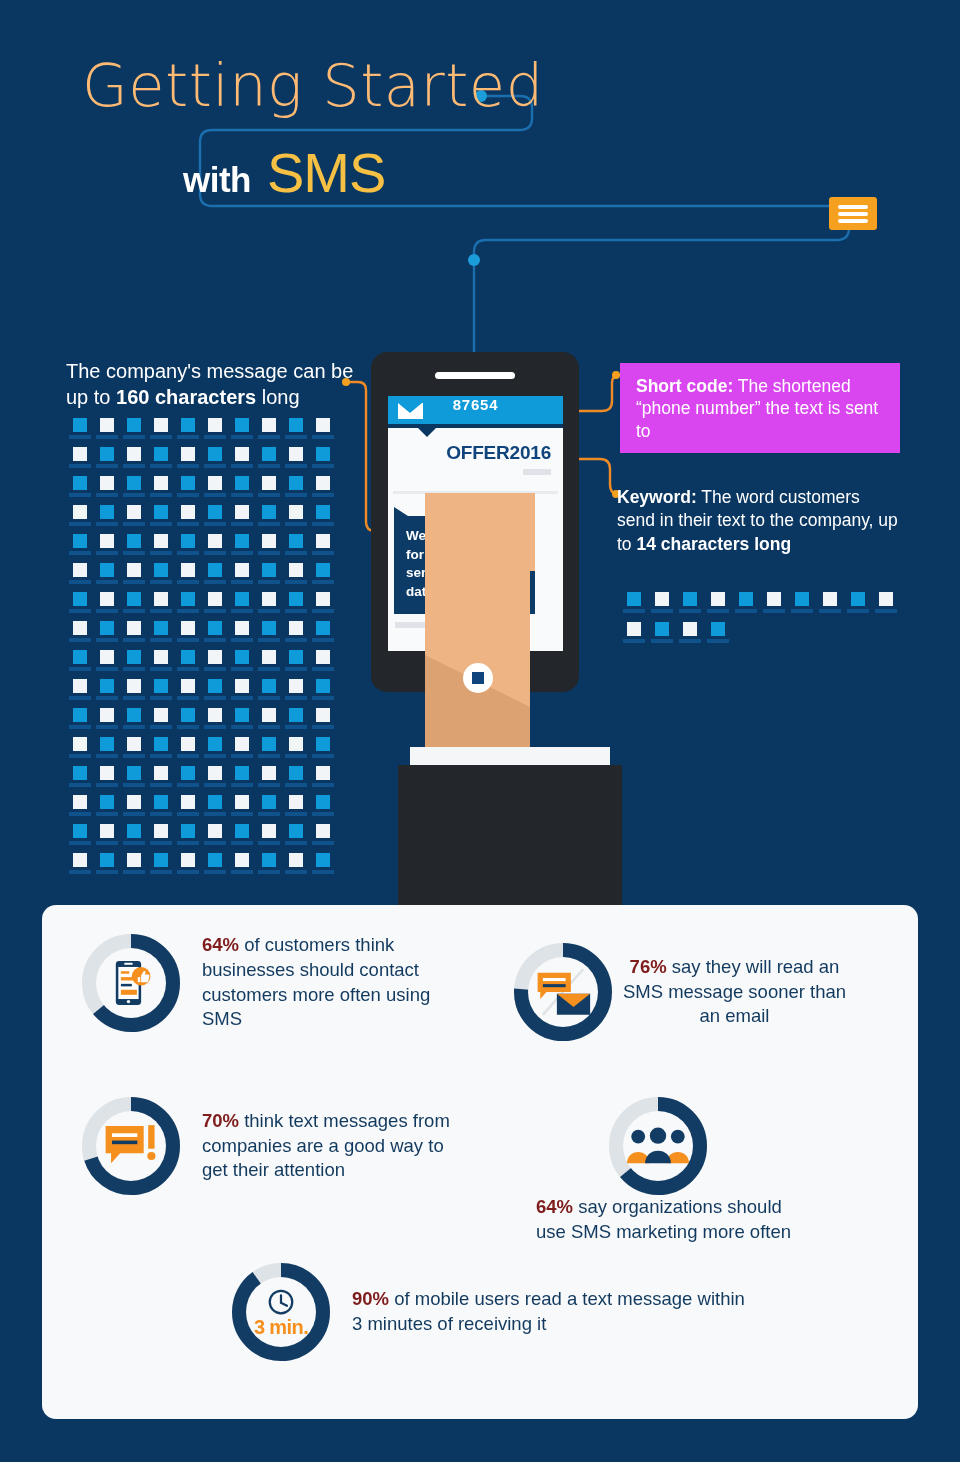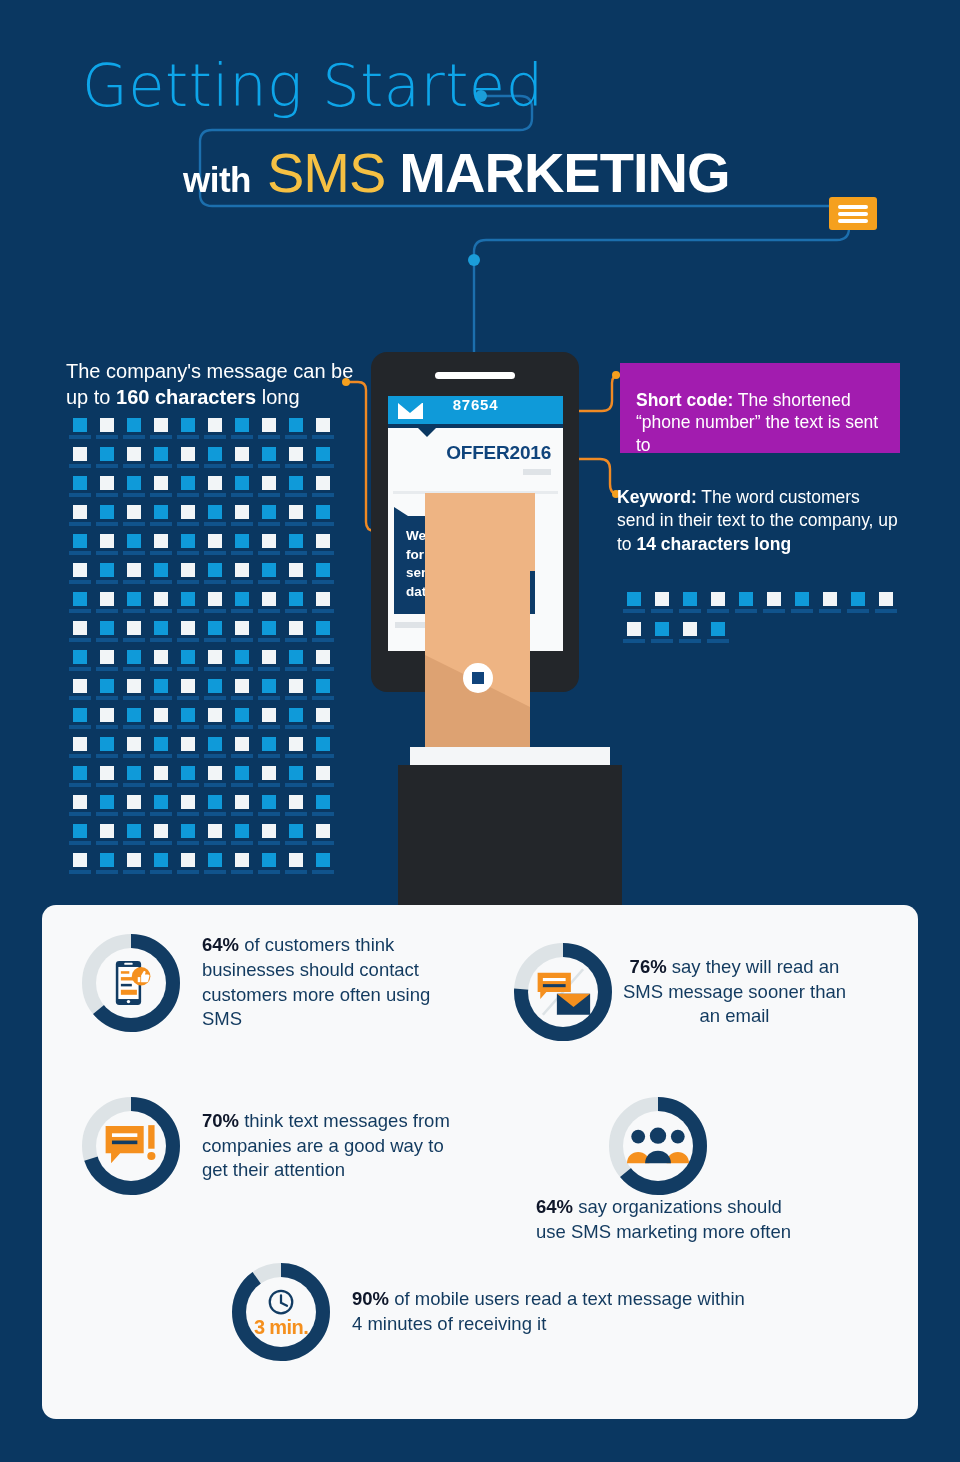--- a/index.html
+++ b/index.html
@@ -8,21 +8,21 @@
     background: #0a3761;
     font-family: "Liberation Sans", sans-serif;
     overflow: hidden;
   }
   #stage { position: relative; width: 960px; height: 1462px; background: #0a3761; }
 
   
   #connectors { position: absolute; left: 0; top: 0; width: 960px; height: 420px; }
   .title-getting {
     position: absolute; left: 82px; top: 56px;
-    font-size: 59px; font-weight: 300; color: #0ea5e9;
+    font-size: 59px; font-weight: 300; color: #fdba74;
     letter-spacing: 0.5px; line-height: 1;
     font-family: "DejaVu Sans", sans-serif;
   }
   .title-row2 { position: absolute; left: 183px; top: 140px; display: flex; align-items: baseline; }
   .title-with {
     font-size: 35px; font-weight: bold; color: #ffffff; letter-spacing: -0.5px;
   }
   .title-sms {
     font-size: 56px; font-weight: normal; color: #f5c043;
     letter-spacing: -1px; margin-left: 16px;
@@ -120,21 +120,21 @@
   .hand      { position: absolute; left: 425px; top: 493px; width: 105px; height: 262px; background: #eeb483; }
   .thumb     { position: absolute; left: 429px; top: 493px; width: 106px; height: 78px; background: #eeb483; border-radius: 0 0 0 46px; }
   .hand-shade{ position: absolute; left: 425px; top: 655px; width: 105px; height: 100px; background: #dda272;
                clip-path: polygon(0 0, 100% 52%, 100% 100%, 0 100%); }
   .cuff  { position: absolute; left: 410px; top: 747px; width: 200px; height: 22px; background: #f4f6f8; }
   .sleeve{ position: absolute; left: 398px; top: 765px; width: 224px; height: 142px; background: #23262a; }
 
   
   .shortcode-box {
     position: absolute; left: 620px; top: 363px; width: 280px; height: 90px;
-    background: #a21caf; padding: 26px 16px 0 16px;
+    background: #d946ef; padding: 12px 16px 0 16px;
   }
   .shortcode-box p { color: #ffffff; font-size: 17.5px; line-height: 1.28; }
   .shortcode-box b { font-weight: bold; }
   .keyword-note {
     position: absolute; left: 617px; top: 486px; width: 285px;
     color: #ffffff; font-size: 17.5px; line-height: 1.33;
   }
   .keyword-note b { font-weight: bold; }
   #kwGrid {
     position: absolute; left: 620px; top: 592px;
@@ -147,21 +147,21 @@
     background: #f8f9fa; border-radius: 14px;
   }
   .stat { position: absolute; display: flex; align-items: center; }
   .donut { position: relative; flex: 0 0 auto; }
   .donut .hole {
     position: absolute; left: 50%; top: 50%; transform: translate(-50%,-50%);
     background: #f8f9fa; border-radius: 50%;
     display: flex; align-items: center; justify-content: center;
   }
   .stat-text { font-size: 18.5px; line-height: 1.34; color: #123a5f; }
-  .stat-text .pct { color: #0f172a; font-weight: bold; }
+  .stat-text .pct { color: #7f1d1d; font-weight: bold; }
 
   .time-label { font-size: 20px; font-weight: bold; color: #f5901e; letter-spacing: -0.6px; }
 </style>
 </head>
 <body>
 
 <div id="stage">
 
   <svg id="connectors" viewBox="0 0 960 420">
     <path d="M481 96 H520 Q532 96 532 108 V118 Q532 130 520 130 H212 Q200 130 200 142 V194 Q200 206 212 206 H837 Q849 206 849 218 V228 Q849 240 837 240 H486 Q474 240 474 252 V360" fill="none" stroke="#1c6fae" stroke-width="2.4"></path>
@@ -178,21 +178,20 @@
     <circle cx="616" cy="375" r="4" fill="#f5a01e"></circle>
     <path d="M570 459 H600 Q610 459 610 469 V484 Q610 494 618 494" fill="none" stroke="#f08a24" stroke-width="2.4"></path>
     <circle cx="570" cy="459" r="4" fill="#f5a01e"></circle>
     <circle cx="616" cy="494" r="4" fill="#f5a01e"></circle>
   </svg>
 
   <div class="title-getting">Getting Started</div>
   <div class="title-row2">
     <span class="title-with">with</span>
     <span class="title-sms">SMS</span>
-    <span class="title-marketing">MARKETING</span>
   </div>
   <div class="menu-badge">
       <i></i>
       <i></i>
       <i></i>
     </div>
 
   <div class="left-note">
     <span>The company's message can be up to </span><b>160 characters</b><span> long</span>
   </div>
@@ -1003,18 +1002,18 @@
               <circle cx="49" cy="49" r="41.5" fill="none" stroke="#123c63" stroke-width="15" stroke-dasharray="234.67697122315755 260.75219024795285" transform="rotate(-90 49 49)"></circle>
             </svg><div class="hole" style="width: 70px; height: 70px;">
               <div style="display:flex;flex-direction:column;align-items:center;line-height:1;">
                 <svg viewBox="0 0 40 40" width="30" height="30">
                   <circle cx="20" cy="20" r="15" fill="none" stroke="#123c63" stroke-width="3"></circle>
                   <path d="M20 11v10l8 4" fill="none" stroke="#123c63" stroke-width="3" stroke-linecap="round"></path>
                 </svg>
                 <span class="time-label">3 min.</span>
               </div>
             </div></div>
-          <div class="stat-text" style="width: 400px; margin-left: 22px;"><span class="pct">90%</span><span> of mobile users read a text message within 4 minutes of receiving it</span></div>
+          <div class="stat-text" style="width: 400px; margin-left: 22px;"><span class="pct">90%</span><span> of mobile users read a text message within 3 minutes of receiving it</span></div>
         </div>
       </div>
   </div>
 
 </div>
 
 </body></html>

